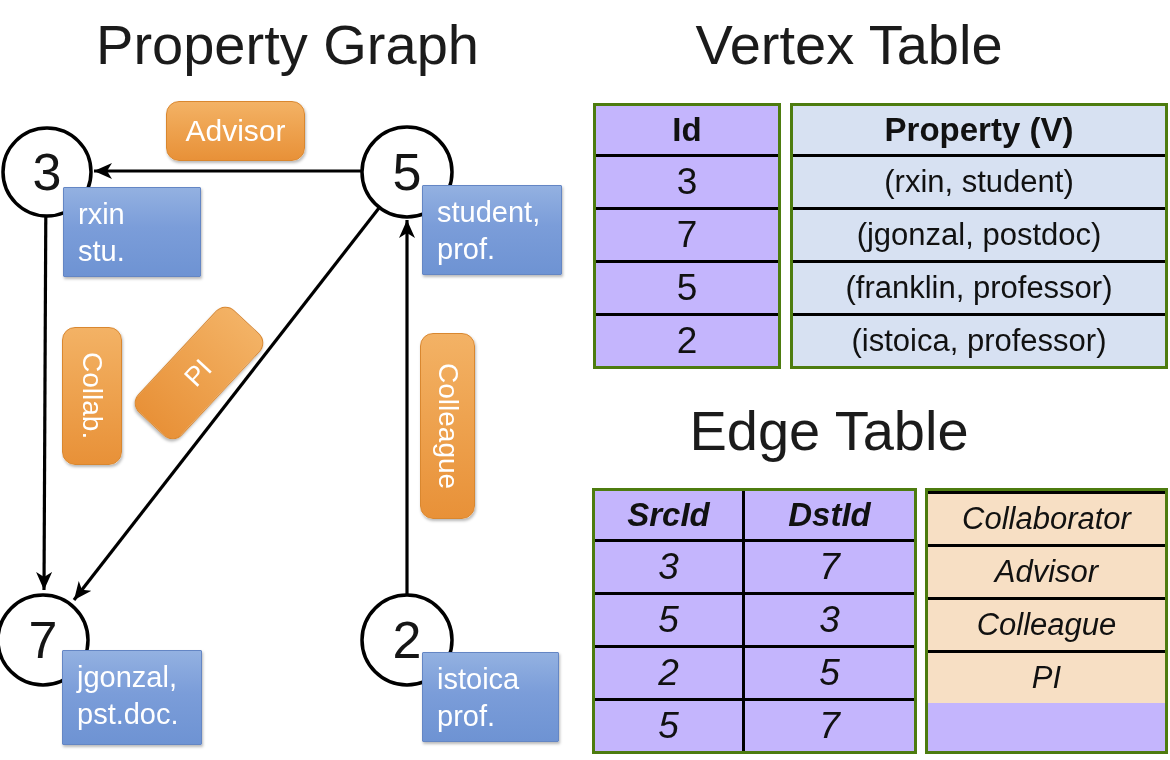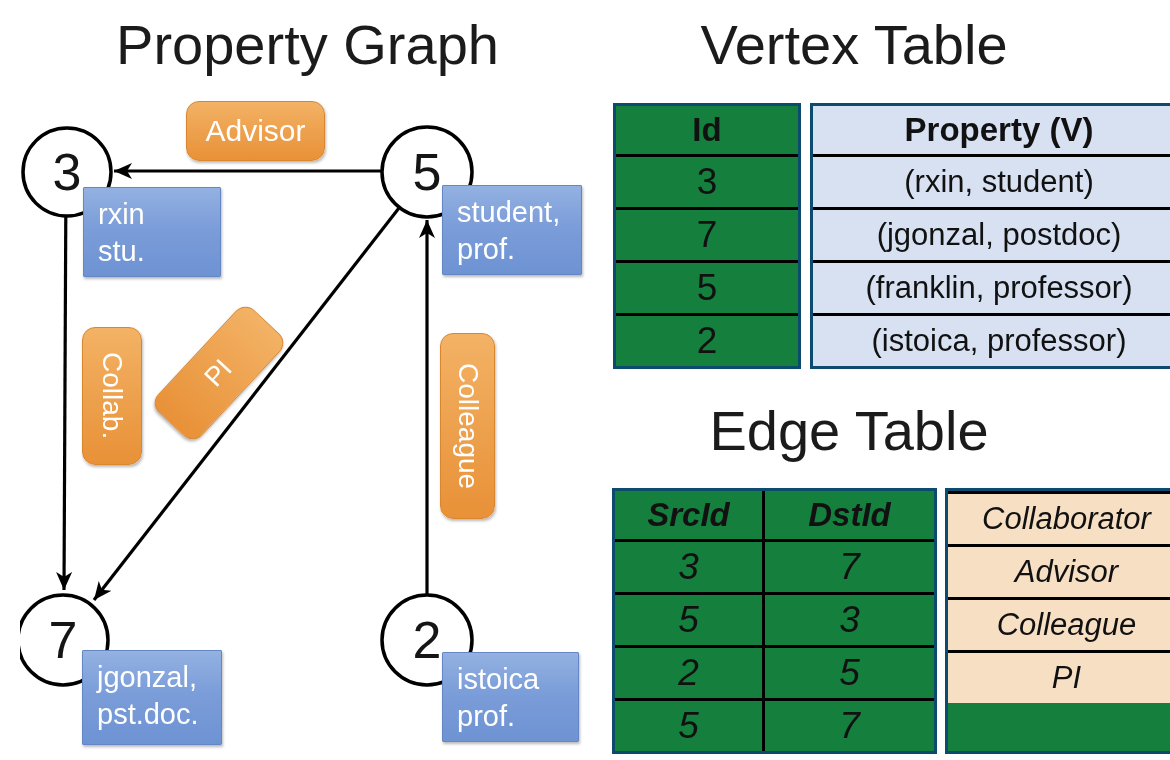--- a/index.html
+++ b/index.html
@@ -1,24 +1,24 @@
 <!DOCTYPE html>
 <html><head>
 <meta charset="utf-8">
 <style>
   html,body{margin:0;padding:0;background:#fff;}
   body{width:1170px;height:760px;overflow:hidden;position:relative;
        font-family:"Liberation Sans",sans-serif;color:#111;}
-  .slide{position:absolute;inset:0;margin-left:20px;}
+  .slide{position:absolute;inset:0;}
 
   
   .big-title{position:absolute;text-align:center;font-size:56px;font-weight:400;
              color:#1b1b1b;letter-spacing:0px;white-space:nowrap;}
   #title-graph{left:0;top:12px;width:575px;}
-  #title-vertex{left:598px;top:12px;width:472px;}
+  #title-vertex{left:613px;top:12px;width:472px;}
   #title-edge{left:593px;top:398px;width:472px;}
 
   
   svg{position:absolute;left:0;top:0;}
   .edge-line{stroke:#000;stroke-width:3.2px;fill:none;}
   .node-circle{fill:#fff;stroke:#000;stroke-width:3.5px;}
   .node-num{font-size:52px;font-weight:400;fill:#151515;}
 
   
   .vbox{position:absolute;border-radius:1px;color:#fff;
@@ -38,21 +38,21 @@
 
   #vbox-rxin{left:63px;top:187px;width:122px;height:80px;}
   #vbox-franklin{left:422px;top:185px;width:124px;height:80px;}
   #vbox-jgonzal{left:62px;top:650px;width:124px;height:85px;}
   #vbox-istoica{left:422px;top:652px;width:121px;height:80px;}
 
   
   .tbl{position:absolute;display:flex;}
   #vertex-table{left:593px;top:103px;gap:9px;}
   #edge-table{left:592px;top:488px;gap:8px;font-style:italic;}
-  .sub{border:3px solid #0c4a6e;background:#15803d;text-align:center;}
+  .sub{border:3px solid #4d7c0f;background:#c4b5fd;text-align:center;}
   .cell{display:flex;align-items:center;justify-content:center;height:50px;
         border-top:3px solid #000;font-size:31px;white-space:nowrap;}
   .cell.hdr{height:48px;border-top:none;font-weight:700;font-size:33px;}
   .cell.num{font-size:37px;font-weight:400;}
   .bluefill .cell{background:#D7E1F2;}
   .tanfill .cell{background:#F7DFC4;}
   .twocol{display:grid;grid-template-columns:147px 172px;}
   .twocol .cell.c2{border-left:3px solid #000;}
   .w-id{width:182px;}
   .w-vprop{width:372px;}

